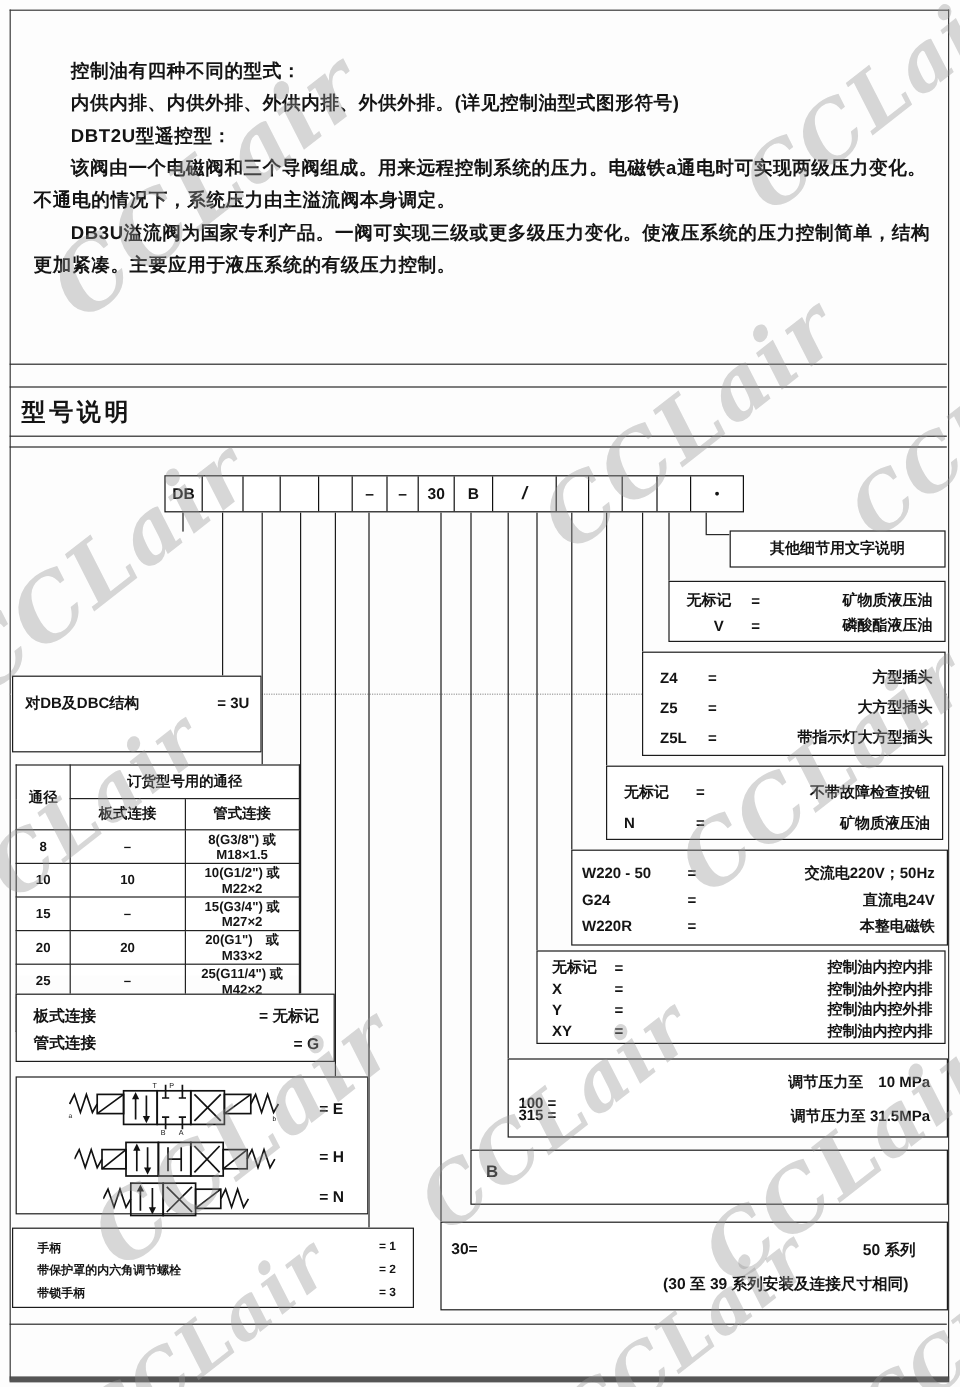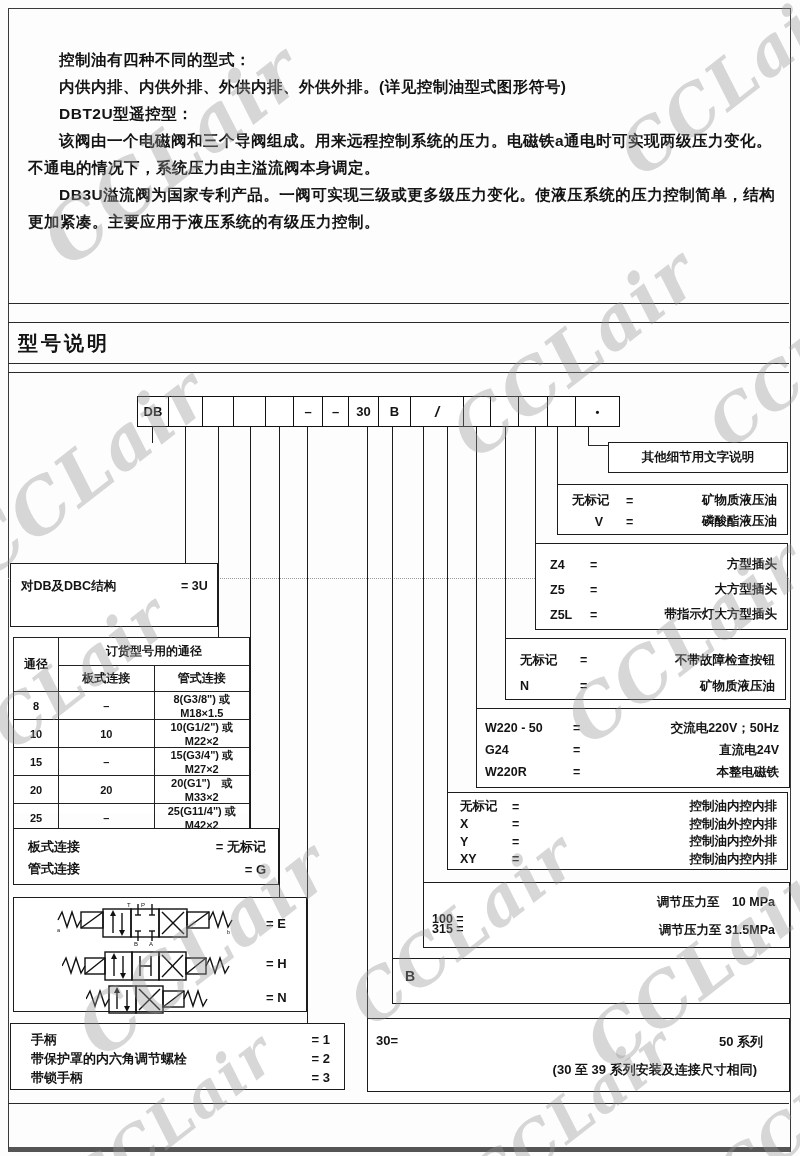--- a/index.html
+++ b/index.html
@@ -226,21 +226,21 @@
       <rect class="st" x="50" y="2" width="27" height="27"></rect>
       <line class="st" x1="53" y1="5" x2="74" y2="26"></line>
         <line class="st" x1="53" y1="26" x2="74" y2="5"></line>
       <rect class="st" x="77" y="7" width="21" height="16"></rect>
         <line class="st" x1="77" y1="23" x2="98" y2="7"></line>
       <polyline class="st" points="98,15 102,7 107,22 112,7 117,22 121,15"></polyline>
     </svg>
     <div class="kv-label" style="left:252px;top:92px;font-size:13px;font-weight:600">= N</div>
   </div>
 
-  <div class="box" style="left:10px;top:1023px;width:335px;height:67px;font-size:13px;font-weight:600;padding:6px 14px 0 20px;">
+  <div class="box" style="left:10px;top:1023px;width:335px;height:67px;font-size:10px;font-weight:600;padding:6px 14px 0 20px;">
     <div class="row-line" style="position:static;height:19px">
         <span class="rk">手柄</span>
         <span class="rv">= 1</span>
       </div>
     <div class="row-line" style="position:static;height:19px">
         <span class="rk">带保护罩的内六角调节螺栓</span>
         <span class="rv">= 2</span>
       </div>
     <div class="row-line" style="position:static;height:19px">
         <span class="rk">带锁手柄</span>

